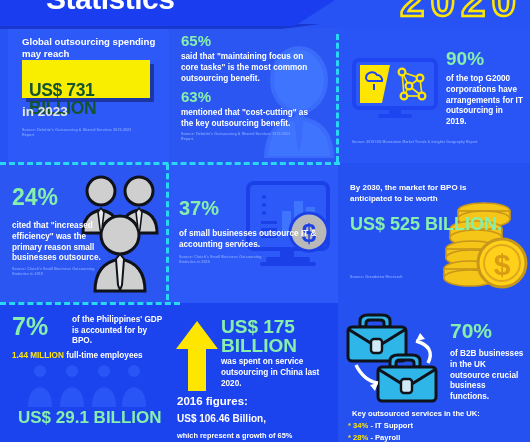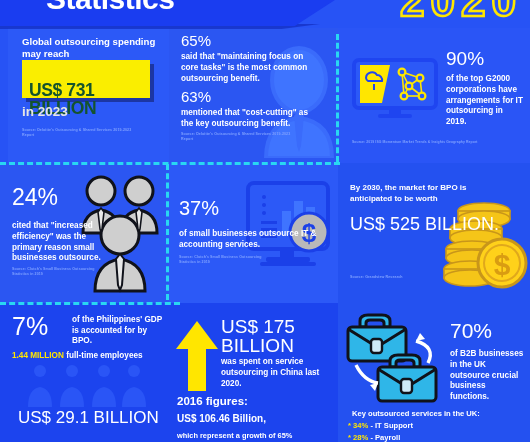--- a/index.html
+++ b/index.html
@@ -41,21 +41,21 @@
   .bg-b{background:#2b56f2;}
   .bg-c{background:#2a55f6;}
   .bg-d{background:#2451f0;}
   .bg-e{background:#1c44ee;}
 
   
   .dash-v{position:absolute;width:0;border-left:3px dashed #29d7f2;z-index:30;}
   .dash-h{position:absolute;height:0;border-top:3px dashed #29d7f2;z-index:30;}
 
   
-  .big{color:#ffffff;font-weight:normal;line-height:.95;}
+  .big{color:#86efac;font-weight:bold;line-height:.95;}
   .src{color:#7fa0ff;font-size:3.6px;line-height:1.5;font-weight:bold;letter-spacing:.1px;}
   .lead{color:#ffffff;font-size:8.2px;line-height:1.32;font-weight:bold;}
 
   
   .c1-lead{position:absolute;left:14px;top:8px;width:140px;font-size:9.6px;line-height:1.3;
            color:#fff;font-weight:bold;}
   .hl-shadow{position:absolute;left:18px;top:36px;width:128px;height:38px;background:#101a5e;opacity:.55;}
   .hl{position:absolute;left:14px;top:32px;width:128px;height:38px;background:#faee00;}
   .hl span{position:absolute;left:7px;top:3px;font-size:17.5px;font-weight:bold;color:#14532d;
            line-height:1.02;letter-spacing:-.4px;margin-top:19px;}

